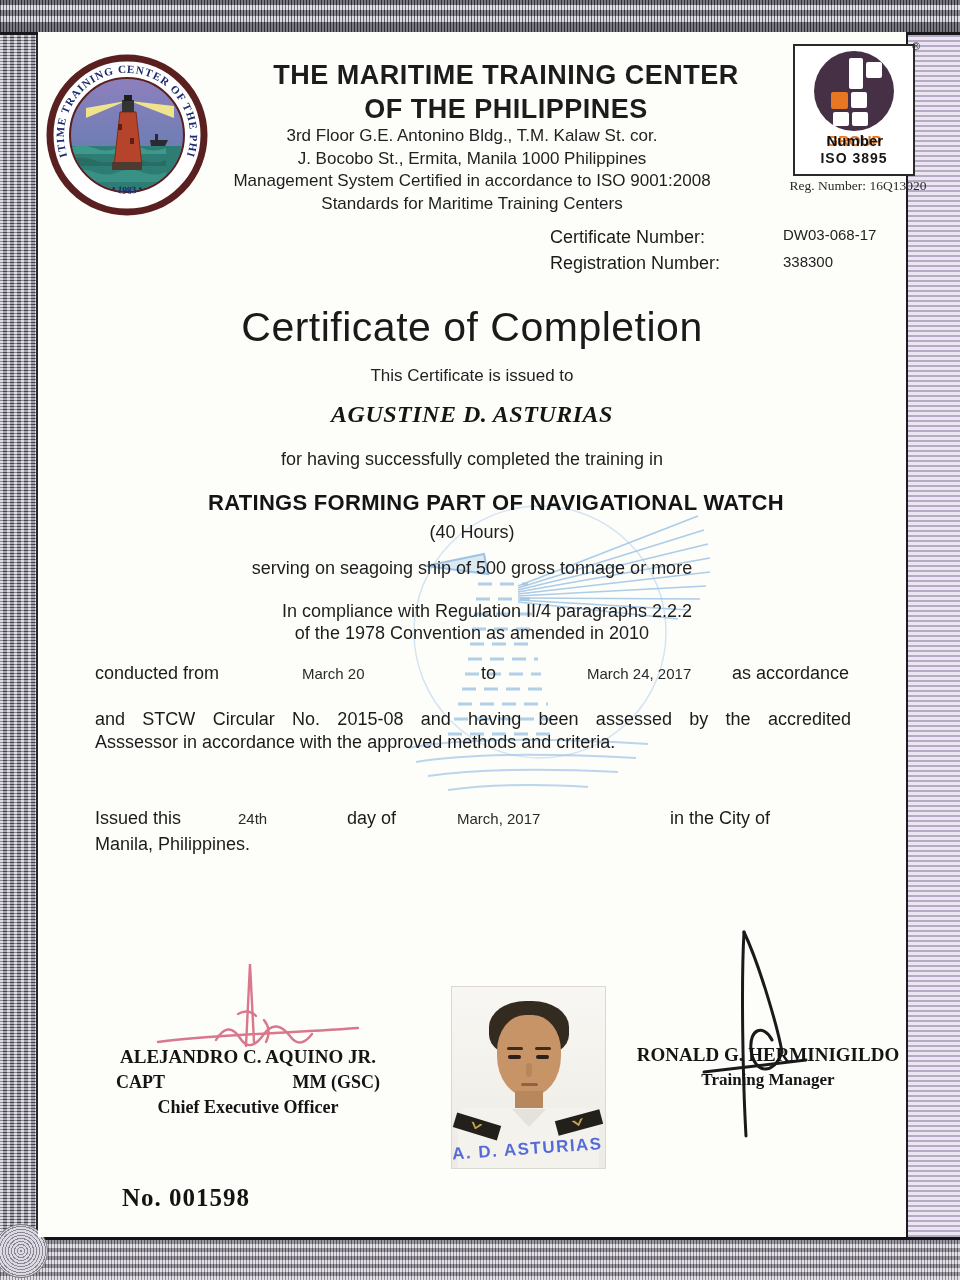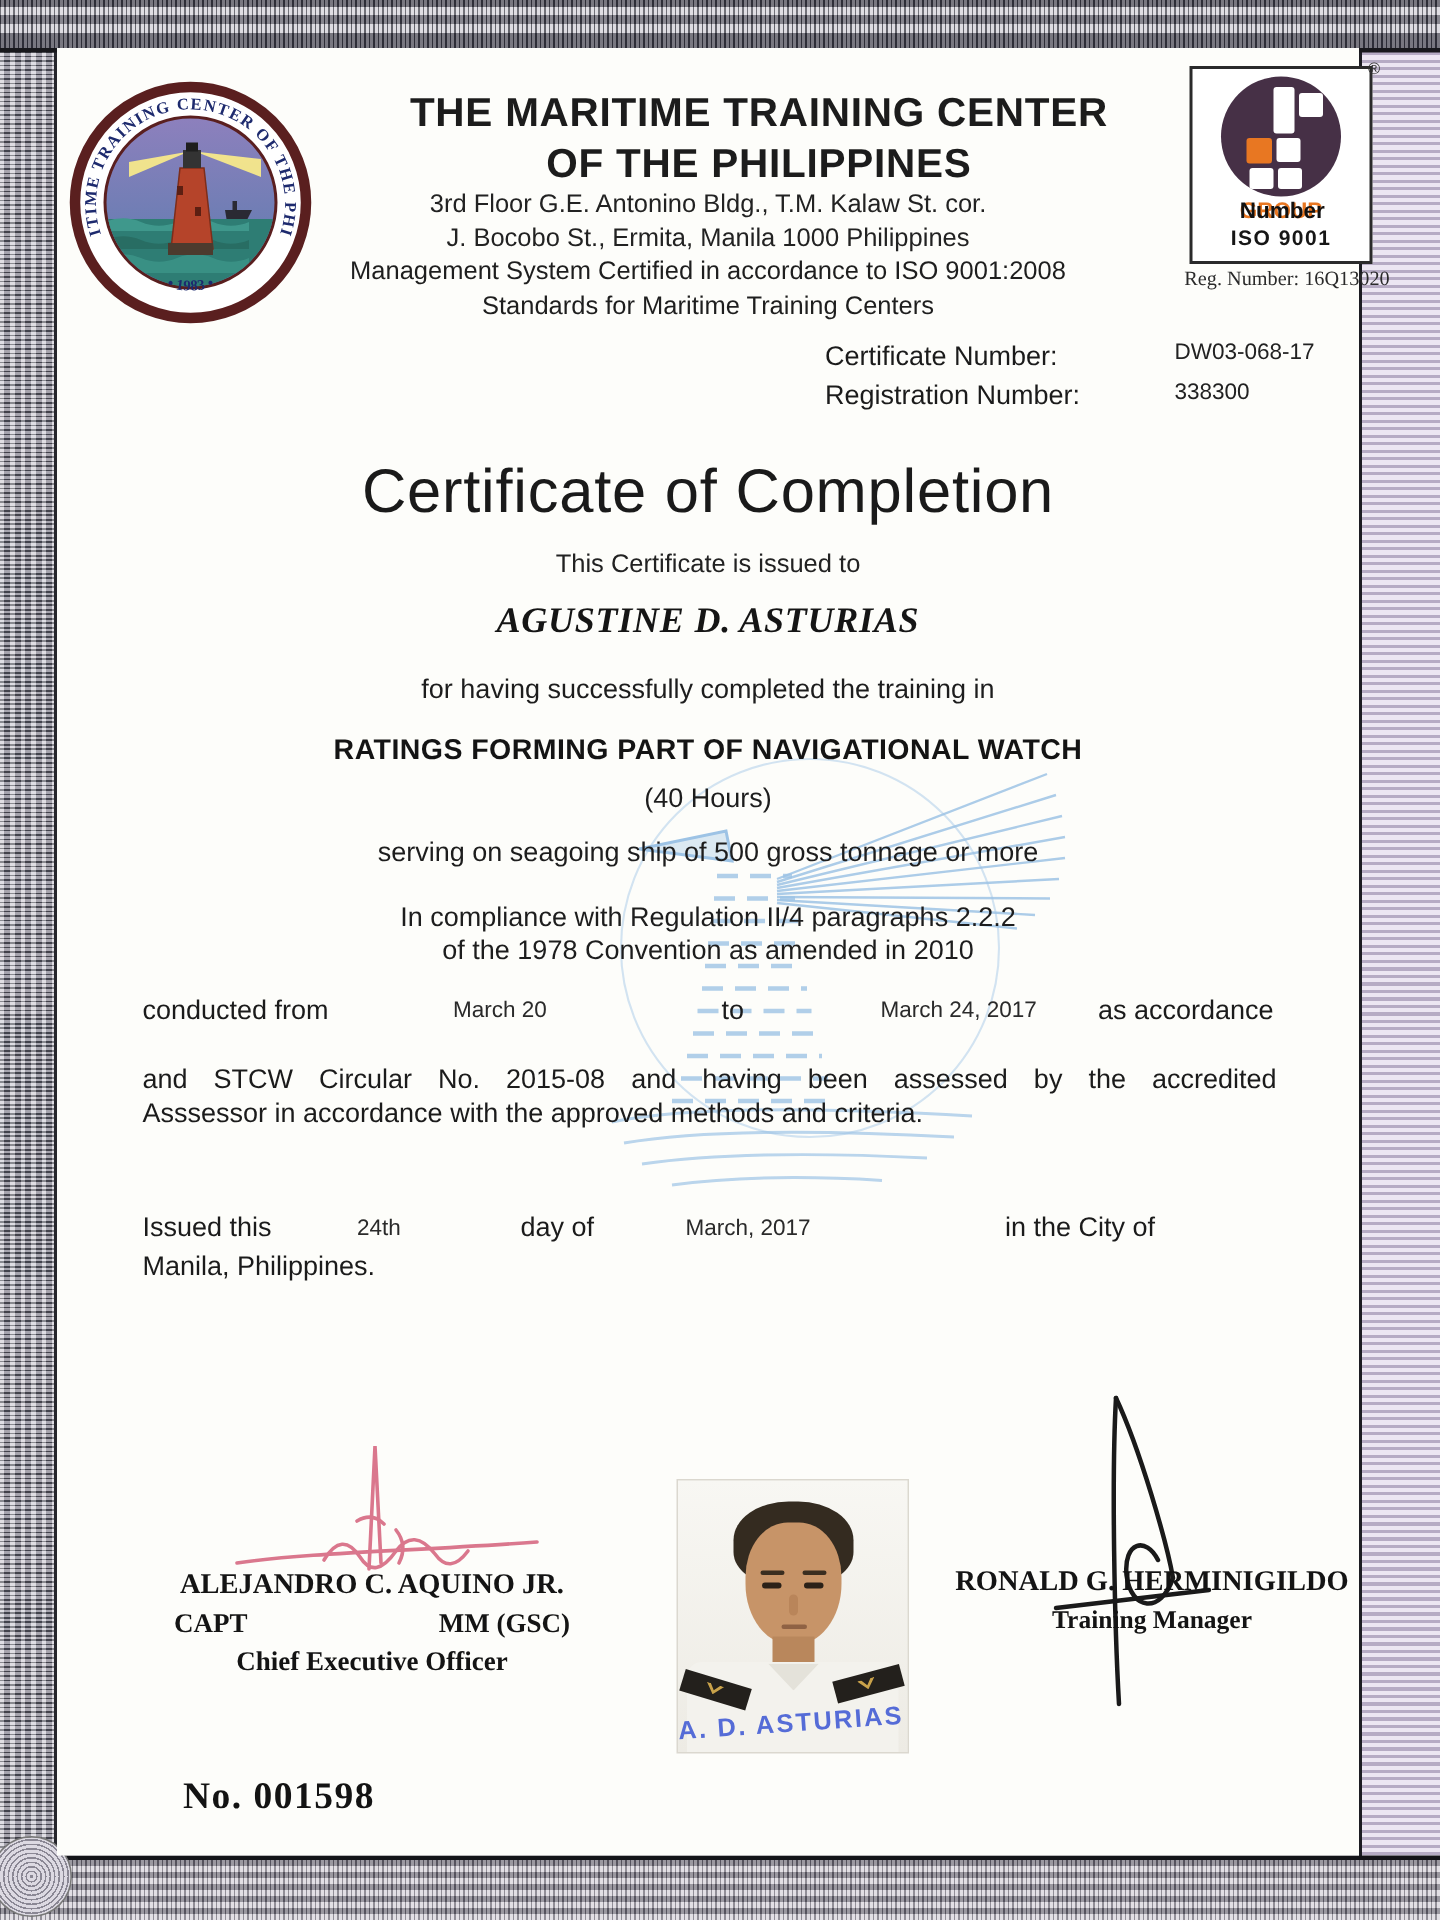--- a/index.html
+++ b/index.html
@@ -65,24 +65,24 @@
   
   .num-label{left:512px;font-size:18px;color:#1b1b1b;}
   .num-value{left:745px;font-size:15px;color:#222;}
 
   
   .title{top:272px;font-size:41px;color:#1a1a1a;letter-spacing:.5px;}
   .issued-to{top:334px;font-size:17px;color:#222;}
   .recipient{top:369px;font-size:24px;font-weight:bold;font-style:italic;
     font-family:"Liberation Serif",serif;color:#151515;letter-spacing:.5px;}
   .completion{top:417px;font-size:18px;color:#1d1d1d;}
-  .course{top:458px;font-size:19px;font-weight:bold;color:#141414;letter-spacing:.3px;}
+  .course{top:458px;font-size:22px;font-weight:bold;color:#141414;letter-spacing:.3px;padding-left:24px;}
   .hours{top:490px;font-size:18px;color:#1d1d1d;}
   .serving{top:526px;font-size:18px;color:#1d1d1d;}
-  .comp1{top:569px;font-size:18px;color:#1d1d1d;}
+  .comp1{top:569px;font-size:18px;color:#1d1d1d;margin-left:15px;}
   .comp2{top:591px;font-size:18px;color:#1d1d1d;}
 
   .para{left:57px;width:756px;font-size:18px;color:#1b1b1b;}
   .para span{position:absolute;white-space:nowrap;text-align:center;}
   .cline1{top:631px;height:24px;}
   .small-date{font-size:15px;color:#2a2a2a;}
   .jline{text-align:justify;text-align-last:justify;}
   .cline2{top:654px;}
   .cline3{top:677px;}
   .cline4{top:700px;text-align:left;}
@@ -187,21 +187,21 @@
   <div class="iso-badge">
     <div class="iso-circle">
       <div class="tile tile-tall"></div>
       <div class="tile tile-tr"></div>
       <div class="tile tile-orange"></div>
       <div class="tile tile-mr"></div>
       <div class="tile tile-bl"></div>
       <div class="tile tile-br"></div>
     </div>
     <div class="iso-brand"><span>Number</span><span class="orange">GROUP</span></div>
-    <div class="iso-9001">ISO 9001</div>
+    <div class="iso-9001">ISO 3895</div>
   </div>
   <div class="reg-mark">®</div>
   <div class="reg-number">Reg. Number: 16Q13020</div>
 
   <div class="num-label" style="top:195px;">Certificate Number:</div>
   <div class="num-value" style="top:194px;">DW03-068-17</div>
   <div class="num-label" style="top:221px;">Registration Number:</div>
   <div class="num-value" style="top:221px;">338300</div>
 
   <div class="watermark">

